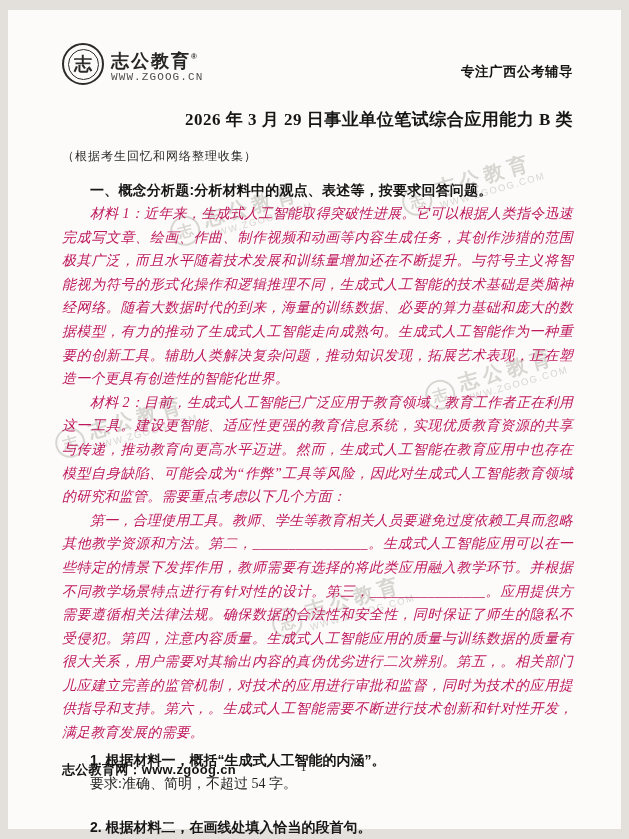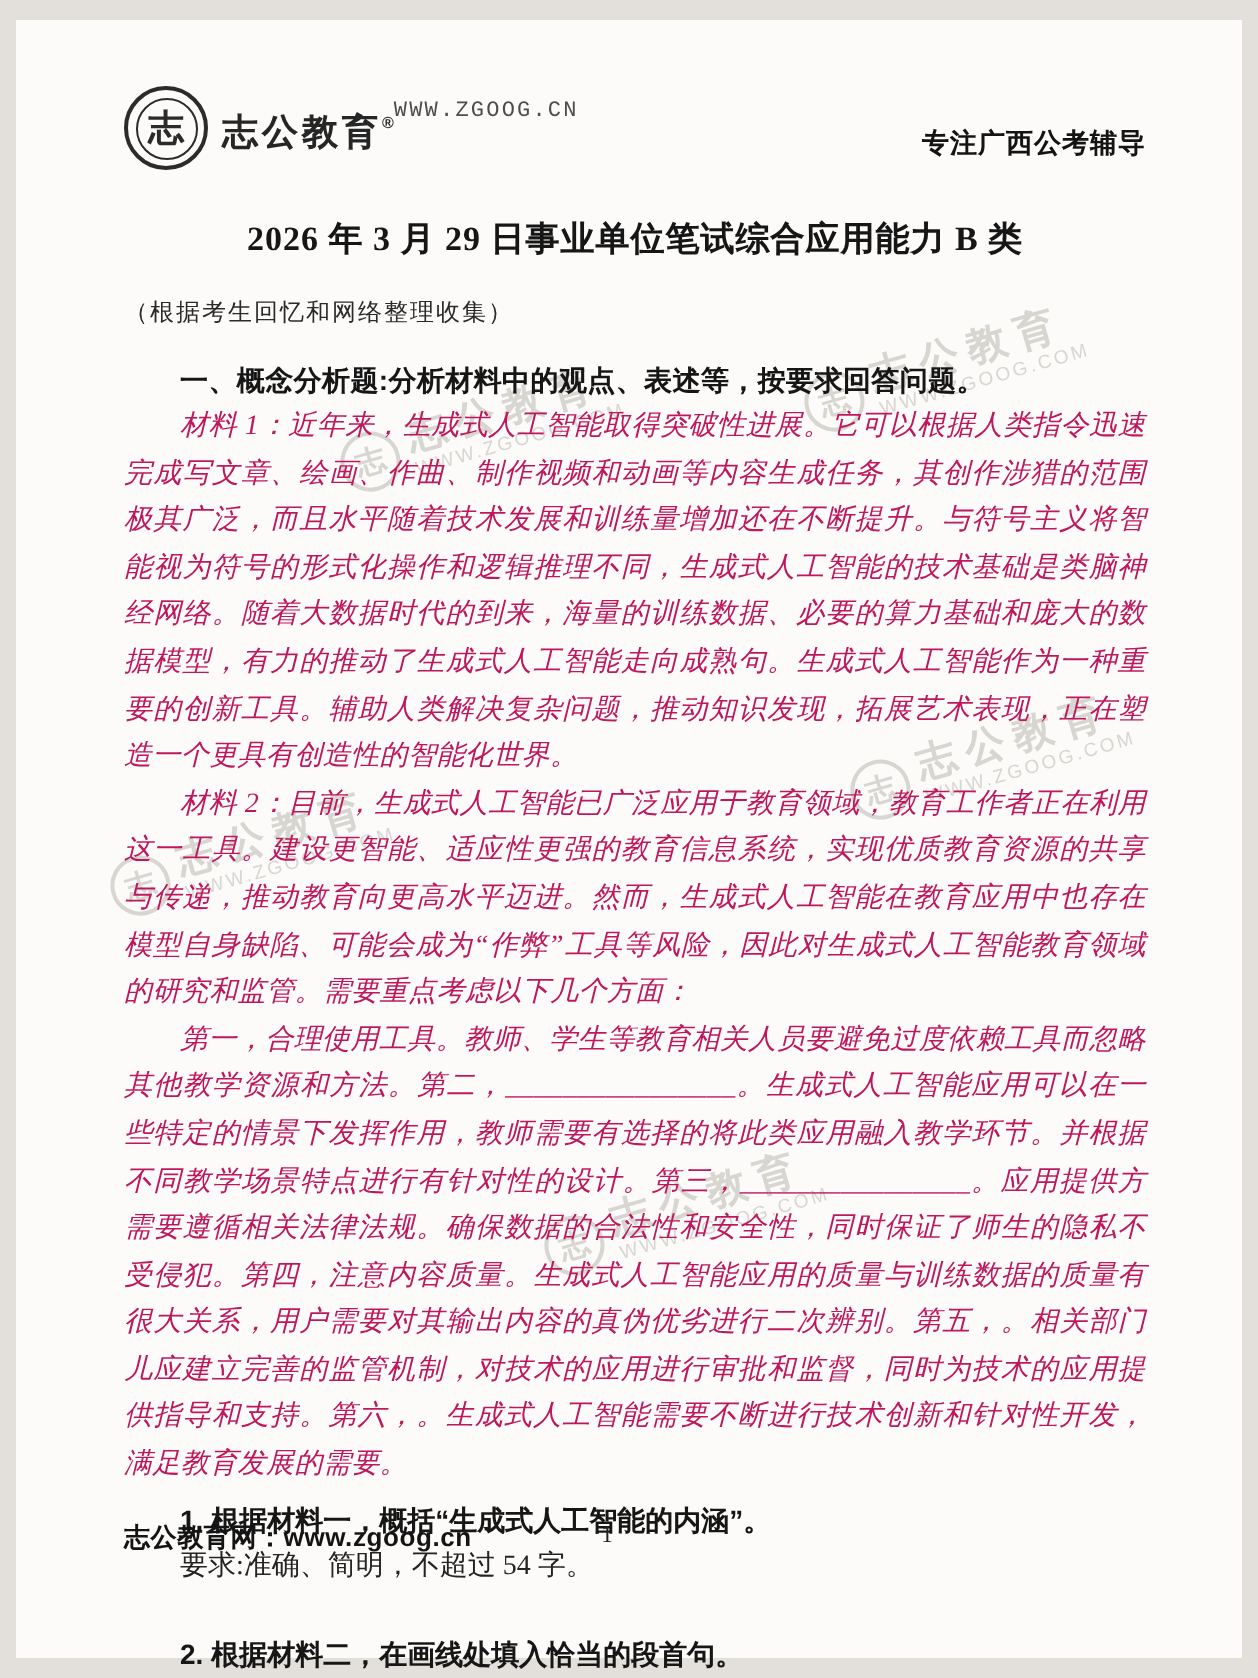--- a/index.html
+++ b/index.html
@@ -25,38 +25,38 @@
     width: 42px; height: 42px; border: 2px solid #2b2b2b; border-radius: 50%;
     display: flex; align-items: center; justify-content: center; box-sizing: border-box;
     flex: none;
   }
   .logo-inner {
     width: 31px; height: 31px; border: 1.5px solid #2b2b2b; border-radius: 50%;
     display: flex; align-items: center; justify-content: center; box-sizing: border-box;
     font-size: 18px; font-weight: bold; color: #2b2b2b;
     font-family: "Liberation Sans", sans-serif;
   }
-  .brand-text { display: flex; flex-direction: row; justify-content: center; }
+  .brand-text { display: flex; flex-direction: column; justify-content: center; }
   .brand-name {
     font-family: "Liberation Sans", sans-serif;
     font-size: 18px; font-weight: bold; color: #262626; letter-spacing: 2px; line-height: 22px;
   }
   .brand-name sup { font-size: 8px; vertical-align: 8px; letter-spacing: 0; }
   .brand-url {
     font-family: Liberation Mono, monospace;
     font-size: 11px; color: #4d4d4d; letter-spacing: 1.1px; line-height: 10px;
   }
   .tagline {
     font-family: "Liberation Sans", sans-serif;
     font-size: 13.5px; font-weight: bold; color: #141414; margin-top: 20px; letter-spacing: 0.5px; margin-left: 12px;
   }
 
   
   .doc-title {
-    text-align: center; font-size: 17px; font-weight: bold; color: #161616;
+    text-align: right; font-size: 17px; font-weight: bold; color: #161616;
     margin-top: 18px; line-height: 26px; letter-spacing: 0.5px;
   }
   .doc-subtitle {
     text-align: left; font-size: 12px; color: #2a2a2a;
     margin-top: 15px; line-height: 17px; letter-spacing: 1px;
   }
 
   
   .section-heading {
     font-family: "Liberation Sans", sans-serif;

